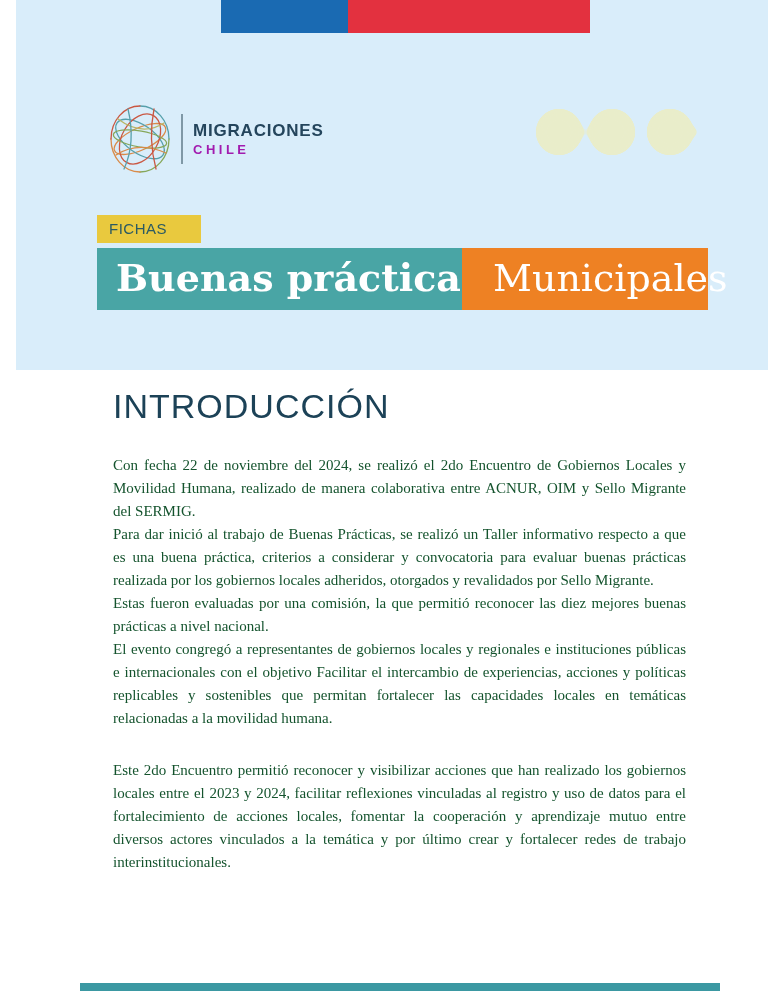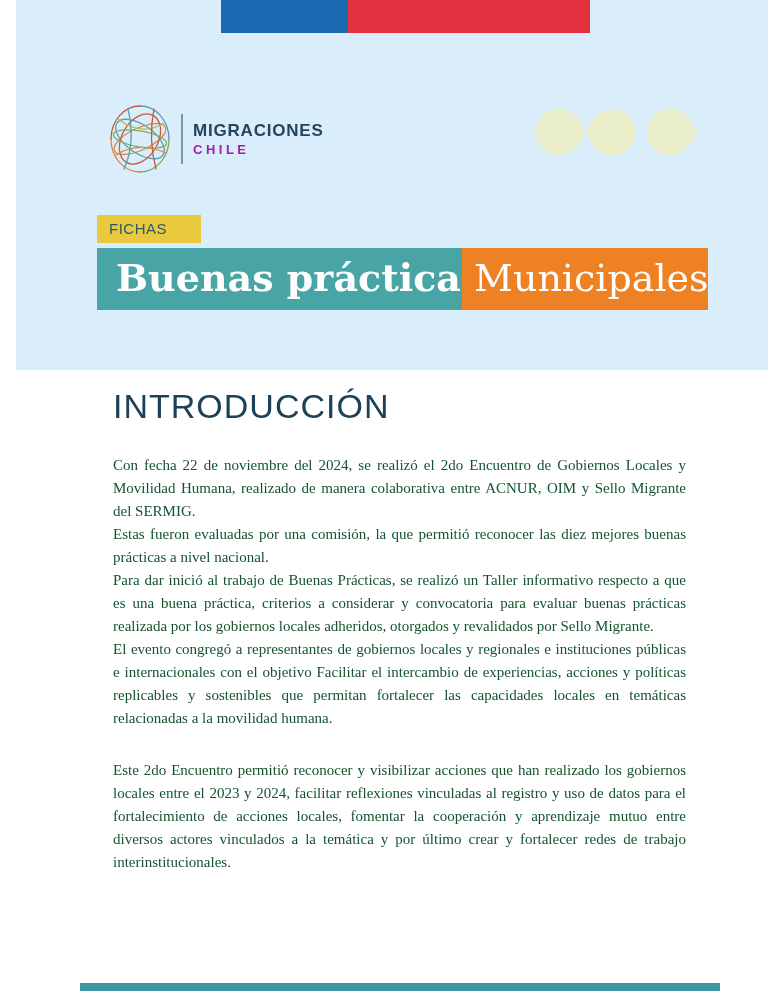--- a/index.html
+++ b/index.html
@@ -91,21 +91,21 @@
     box-sizing: border-box;
     white-space: nowrap;
   }
   .banner-orange {
     width: 246px; height: 62px;
     background: #ee8123;
     color: #ffffff;
     font-size: 38px;
     font-weight: 400;
     line-height: 60px;
-    padding-left: 12px;
+    padding-left: 31px;
     box-sizing: border-box;
     white-space: nowrap;
   }
 
   
   .content {
     position: absolute;
     top: 351px; left: 97px;
     width: 573px;
   }
@@ -201,24 +201,24 @@
     </div>
 
   </div>
 
   <div class="content">
     <h1 class="section-heading">INTRODUCCIÓN</h1>
     <div class="body-text">
 
         <p class="paragraph">Con fecha 22 de noviembre del 2024, se realizó el 2do Encuentro de Gobiernos Locales y Movilidad Humana, realizado de manera colaborativa entre ACNUR, OIM y Sello Migrante del SERMIG.</p>
 
+        <p class="paragraph">Para dar inició al trabajo de Buenas Prácticas, se realizó un Taller informativo respecto a que es una buena práctica, criterios a considerar y convocatoria para evaluar buenas prácticas realizada por los gobiernos locales adheridos, otorgados y revalidados por Sello Migrante.</p>
+
         <p class="paragraph">Estas fueron evaluadas por una comisión, la que permitió reconocer las diez mejores buenas prácticas a nivel nacional.</p>
 
-        <p class="paragraph">Para dar inició al trabajo de Buenas Prácticas, se realizó un Taller informativo respecto a que es una buena práctica, criterios a considerar y convocatoria para evaluar buenas prácticas realizada por los gobiernos locales adheridos, otorgados y revalidados por Sello Migrante.</p>
-
         <p class="paragraph">El evento congregó a representantes de gobiernos locales y regionales e instituciones públicas e internacionales con el objetivo Facilitar el intercambio de experiencias, acciones y políticas replicables y sostenibles que permitan fortalecer las capacidades locales en temáticas relacionadas a la movilidad humana.</p>
 
         <p class="paragraph">Este 2do Encuentro permitió reconocer y visibilizar acciones que han realizado los gobiernos locales entre el 2023 y 2024, facilitar reflexiones vinculadas al registro y uso de datos para el fortalecimiento de acciones locales, fomentar la cooperación y aprendizaje mutuo entre diversos actores vinculados a la temática y por último crear y fortalecer redes de trabajo interinstitucionales.</p>
       </div>
   </div>
 
   <div class="footer-bar"></div>
 
 </div>
 

